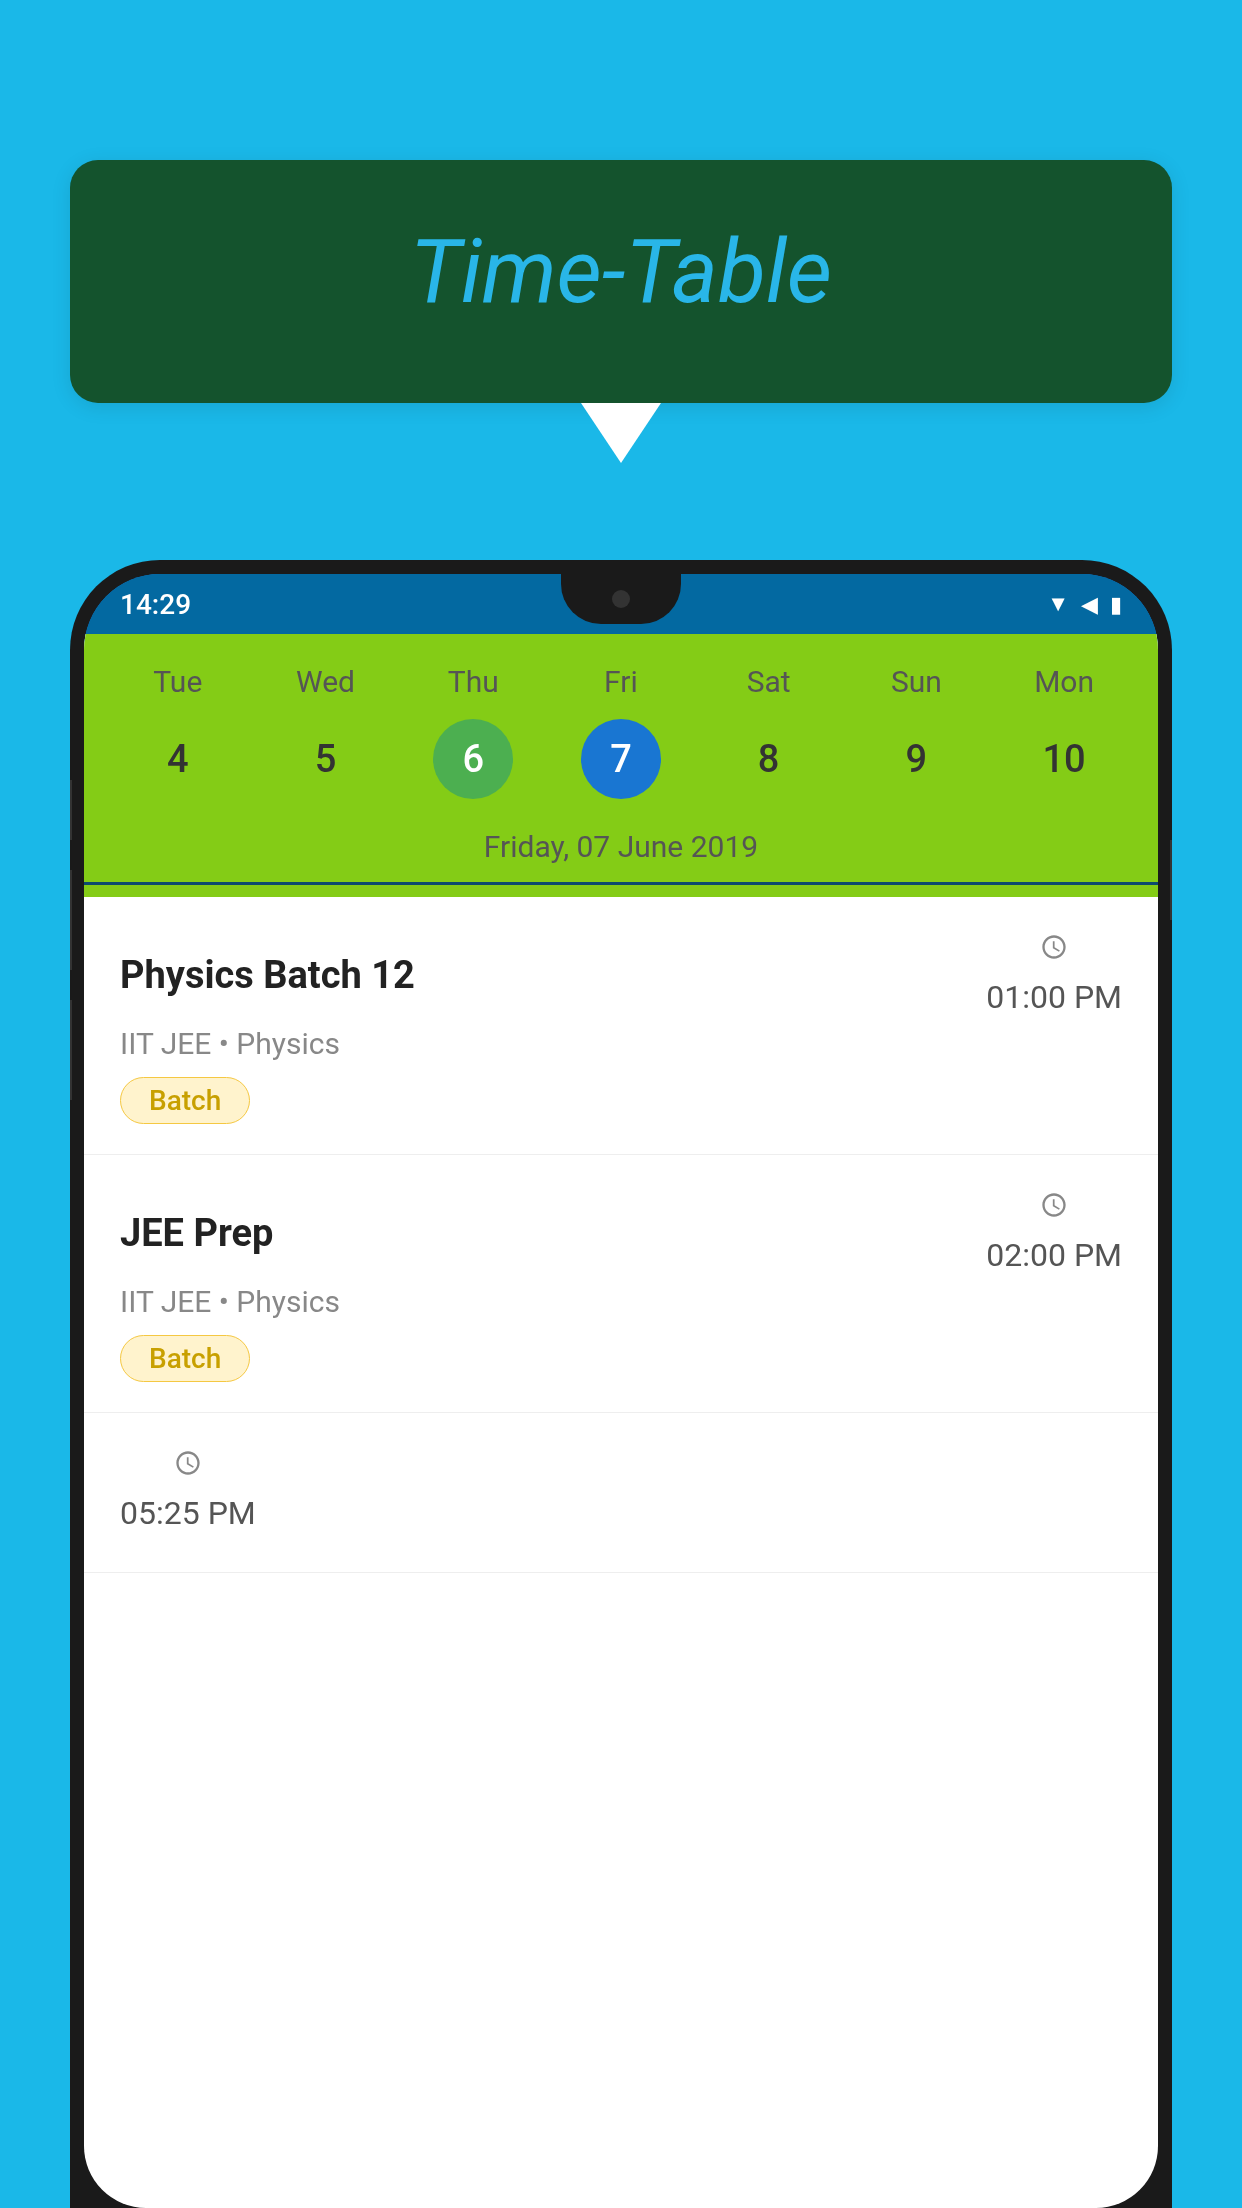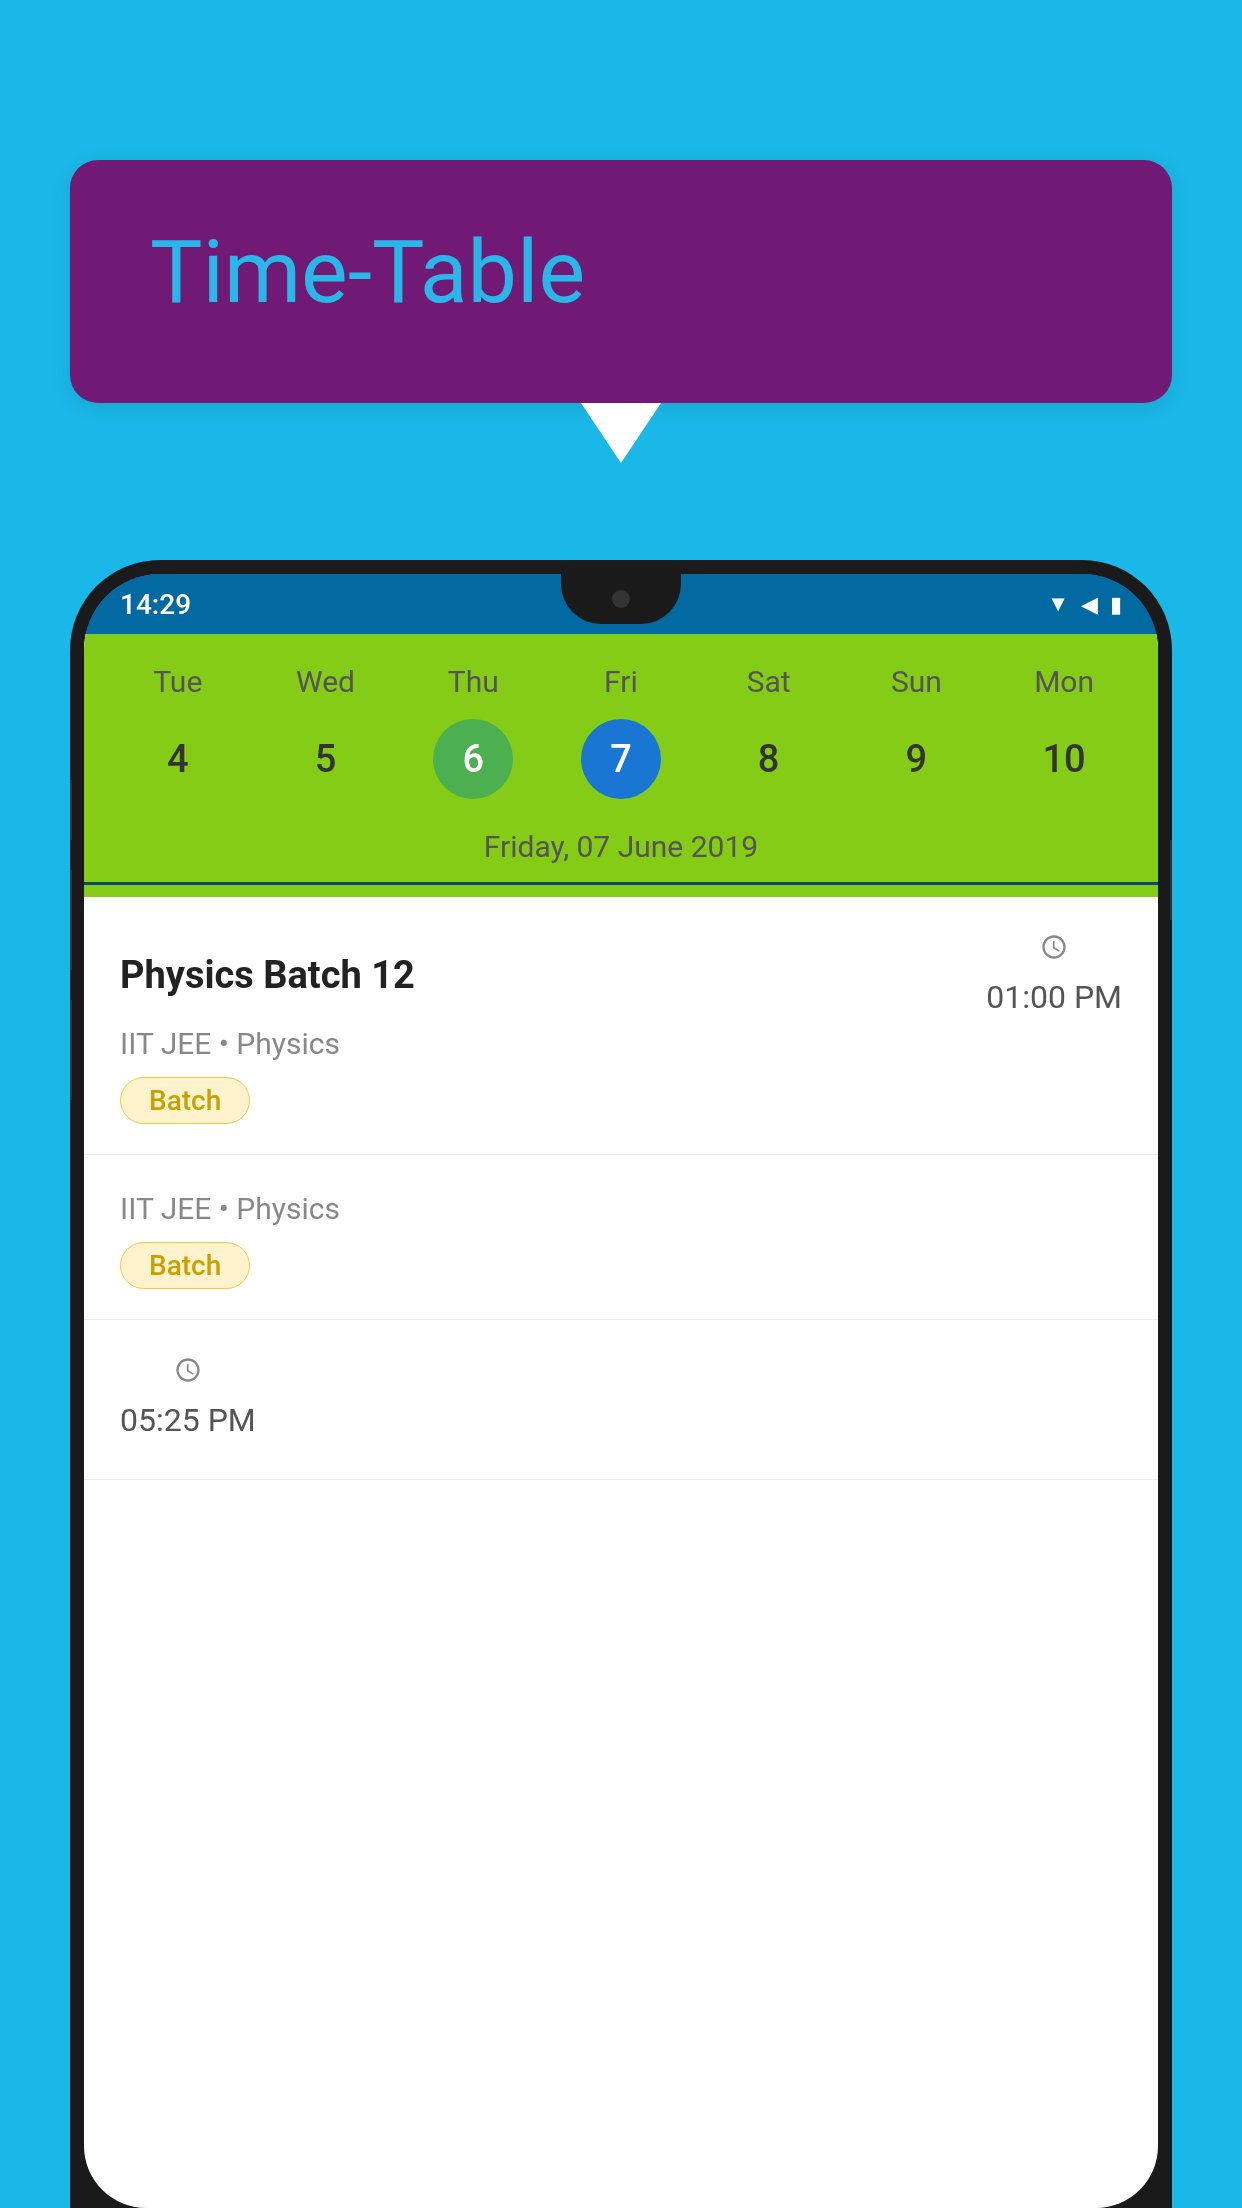--- a/index.html
+++ b/index.html
@@ -18,26 +18,27 @@
       position: absolute;
       top: 160px;
       left: 70px;
       right: 70px;
       display: flex;
       flex-direction: column;
       align-items: center;
     }
 
     .speech-bubble {
-      background: #701a75;
+      background: #14532d;
       border-radius: 28px;
       padding: 60px 80px 60px 80px;
-      text-align: left;
+      text-align: center;
       width: 100%;
       box-shadow: 0 4px 20px rgba(0,0,0,0.1);
+      font-style: italic;
     }
 
     .speech-bubble-title {
       font-size: 88px;
       font-weight: 400;
       color: #29b6e8;
       margin-bottom: 20px;
     }
 
     .speech-bubble-subtitle {
@@ -417,20 +418,31 @@
                 </svg>
               </span>
               <span>01:00 PM</span>
             </div>
           </div>
           <div class="schedule-item-subtitle">IIT JEE • Physics</div>
           <div class="batch-badge">Batch</div>
         </div>
 
         <div class="schedule-item">
+          <div class="schedule-item-header">
+            <div class="schedule-item-title">JEE Prep</div>
+            <div class="schedule-item-time">
+              <span class="clock-icon">
+                <svg width="28" height="28" viewBox="0 0 24 24" fill="#888">
+                  <path d="M11.99 2C6.47 2 2 6.48 2 12s4.47 10 9.99 10C17.52 22 22 17.52 22 12S17.52 2 11.99 2zM12 20c-4.42 0-8-3.58-8-8s3.58-8 8-8 8 3.58 8 8-3.58 8-8 8zm.5-13H11v6l5.25 3.15.75-1.23-4.5-2.67V7z"></path>
+                </svg>
+              </span>
+              <span>02:00 PM</span>
+            </div>
+          </div>
           <div class="schedule-item-subtitle">IIT JEE • Physics</div>
           <div class="batch-badge">Batch</div>
         </div>
 
         <div class="schedule-item">
           <div class="schedule-item-header">
             <div class="schedule-item-time">
               <span class="clock-icon">
                 <svg width="28" height="28" viewBox="0 0 24 24" fill="#888">
                   <path d="M11.99 2C6.47 2 2 6.48 2 12s4.47 10 9.99 10C17.52 22 22 17.52 22 12S17.52 2 11.99 2zM12 20c-4.42 0-8-3.58-8-8s3.58-8 8-8 8 3.58 8 8-3.58 8-8 8zm.5-13H11v6l5.25 3.15.75-1.23-4.5-2.67V7z"></path>

